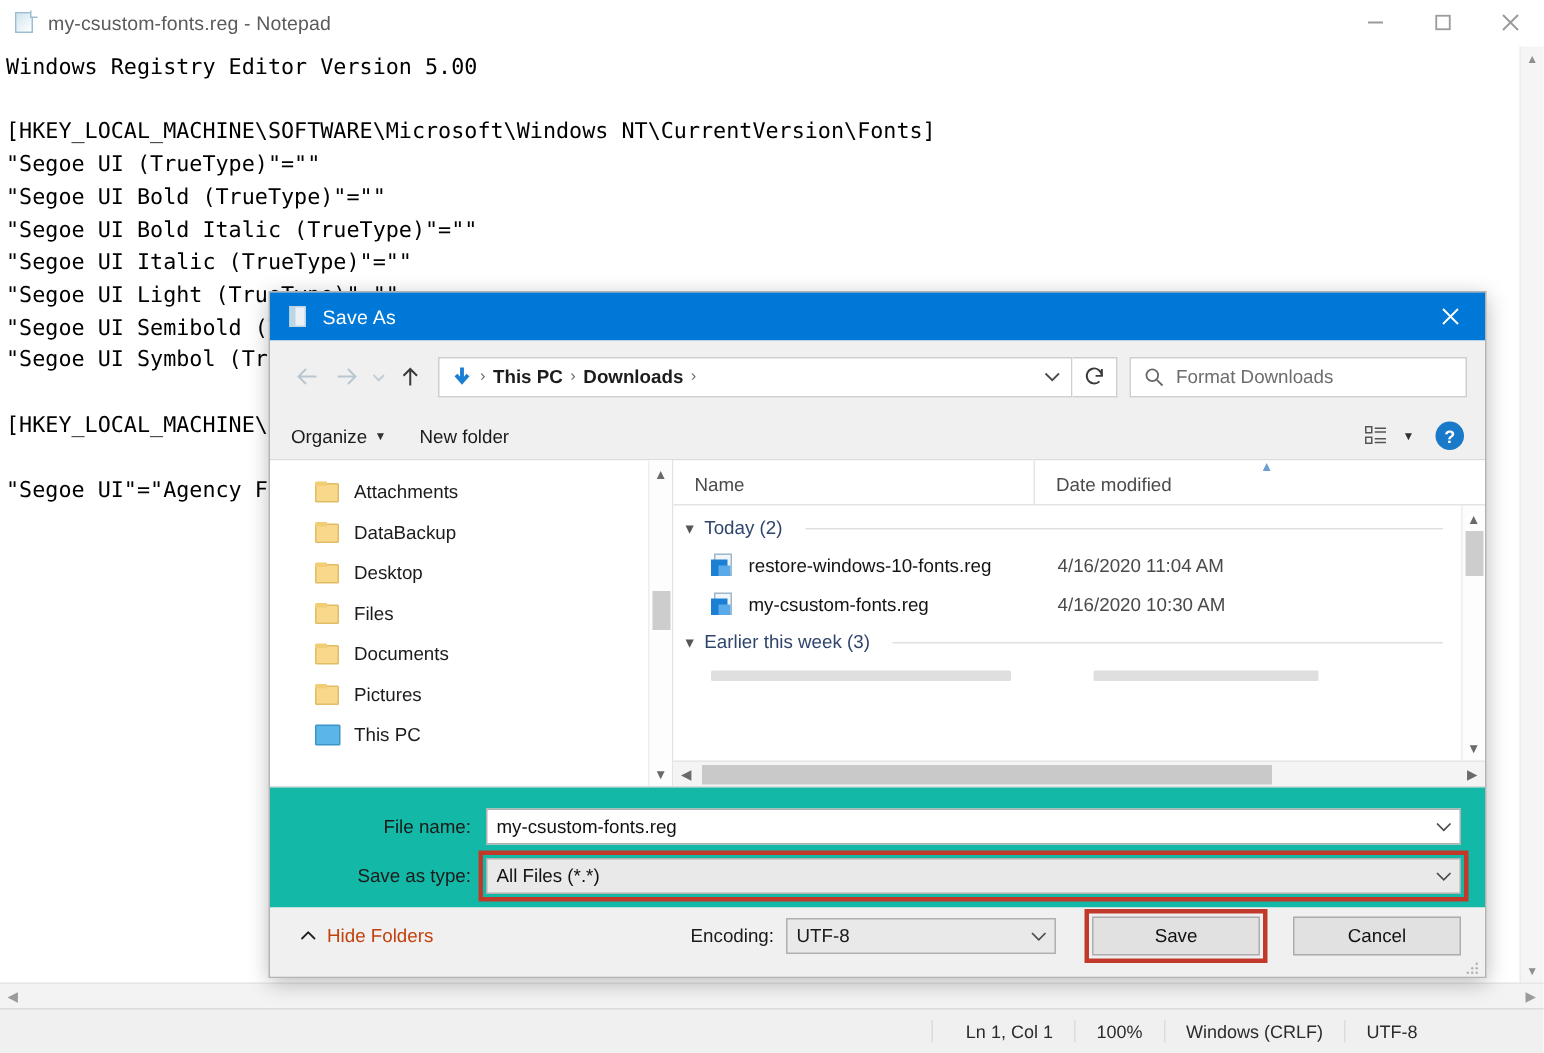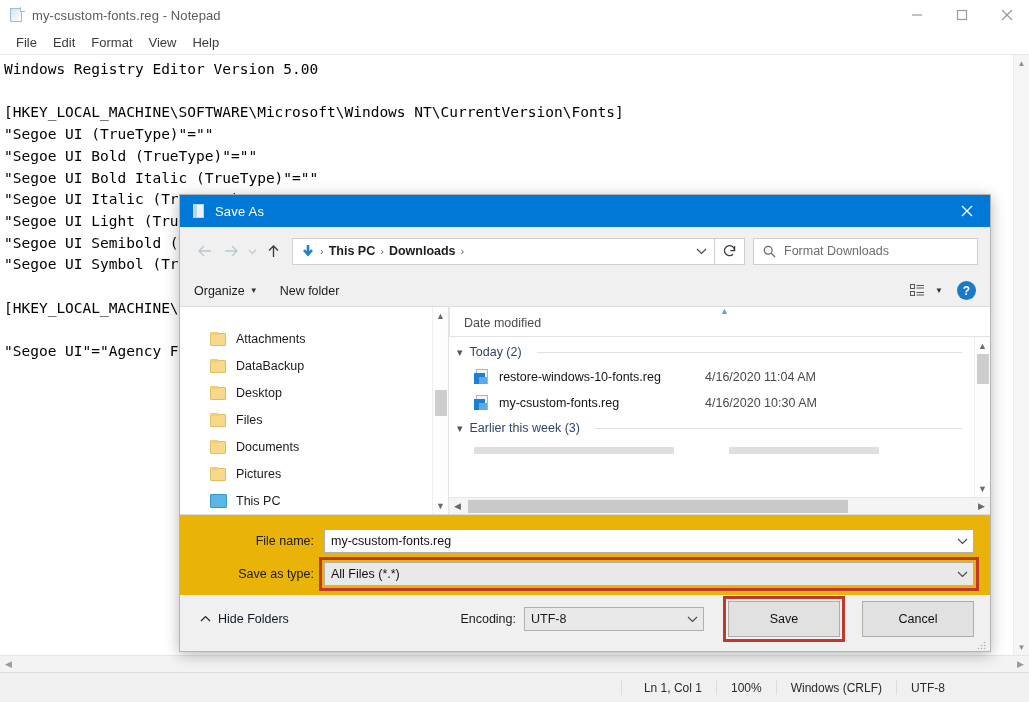--- a/index.html
+++ b/index.html
@@ -269,21 +269,21 @@
 
   
   .treepane {
     width: 268px; flex: 0 0 auto;
     background:#ffffff;
     display:flex;
     min-height: 0;
   }
   .treelist {
     flex: 1 1 auto;
-    padding-top: 18px;
+    padding-top: 7px;
     overflow: hidden;
   }
   .treeitem {
     height: 27px;
     display:flex; align-items:center;
     padding-left: 30px;
     font-size: 12.5px; color:#1b1b1b;
   }
   .folder-ic {
     width: 17px; height: 14px; flex:0 0 auto;
@@ -423,21 +423,21 @@
     width:17px;height:17px;display:flex;align-items:center;justify-content:center;
     color:#6a6a6a;font-size:9px;
   }
   .list-hscroll .htrack{flex:1 1 auto;height:17px;position:relative;}
   .list-hscroll .hthumb{position:absolute;left:2px;top:2px;width:75%;height:13px;background:#c9c9c9;}
 
   
   .sa-form {
     flex: 0 0 auto;
     padding: 14px 16px 0 16px;
-    background:#eab308;
+    background:#14b8a6;
   }
   .formrow {
     display:flex; align-items:center;
     margin-bottom: 9px;
     position: relative;
   }
   .formlabel {
     width: 128px; flex:0 0 auto;
     text-align:right; padding-right: 10px;
     font-size: 12.5px; color:#1a1a1a;
@@ -466,38 +466,38 @@
 
   .sa-footer {
     flex: 0 0 auto;
     display:flex; align-items:center;
     padding: 6px 16px 14px 16px;
     background:#f0f0f0;
     position: relative;
   }
   .hidefolders {
     display:flex; align-items:center; gap:7px;
-    font-size: 12.5px; color:#0f172a;
+    font-size: 12.5px; color:#c2410c;
     margin-left: 4px;
   }
   .enc-group {
     margin-left: auto;
     display:flex; align-items:center; gap: 8px;
   }
   .enc-label { font-size:12.5px; color:#1a1a1a; }
   .enc-combo {
     width: 180px; height: 24px;
     background:#e9e9e9; border:1px solid #b0b0b0;
     display:flex; align-items:center; padding-left:6px;
     font-size:12.5px;
   }
   .enc-combo .val{flex:1 1 auto;}
   .enc-combo .chev{width:22px;display:flex;align-items:center;justify-content:center;color:#4a4a4a;}
   .btn {
-    width: 112px; height: 36px;
+    width: 112px; height: 26px;
     background:#e1e1e1; border:1px solid #adadad;
     display:flex;align-items:center;justify-content:center;
     font-size:12.5px; color:#111;
   }
   .btnwrap { position:relative; margin-left: 16px; }
   .btnwrap .redbox { inset: -5px; }
   .resize-grip {
     position:absolute; right: 4px; bottom: 3px;
     width: 9px; height: 9px;
     color:#b0b0b0;
@@ -527,27 +527,20 @@
       </div>
       <div class="np-winbtn">
         <svg width="14" height="14" viewBox="0 0 14 14">
             <line x1="2" y1="2" x2="12" y2="12" stroke="#9a9a9a" stroke-width="1.3"></line>
             <line x1="12" y1="2" x2="2" y2="12" stroke="#9a9a9a" stroke-width="1.3"></line>
           </svg>
       </div>
     </div>
   </div>
 
-  <div class="np-menubar">
-    <div class="np-menu">File</div>
-    <div class="np-menu">Edit</div>
-    <div class="np-menu">Format</div>
-    <div class="np-menu">View</div>
-    <div class="np-menu">Help</div>
-  </div>
 
   <div class="np-body">
     <div class="np-text" id="np-text">Windows Registry Editor Version 5.00
 
 [HKEY_LOCAL_MACHINE\SOFTWARE\Microsoft\Windows NT\CurrentVersion\Fonts]
 "Segoe UI (TrueType)"=""
 "Segoe UI Bold (TrueType)"=""
 "Segoe UI Bold Italic (TrueType)"=""
 "Segoe UI Italic (TrueType)"=""
 "Segoe UI Light (TrueType)"=""
@@ -733,20 +726,21 @@
             <div class="thumb"></div>
           </div>
         <div class="arr">▼</div>
       </div>
     </div>
 
     <div class="splitter"></div>
 
     <div class="listpane">
       <div class="colheader">
+        <div class="col name">Name</div>
         <div class="col date">
           <span class="sortmark">▲</span>
           <span>Date modified</span>
         </div>
       </div>
       <div class="listbody">
         <div class="listrows" id="list-rows">
             <div class="grouphdr">
               <span class="chev">▾</span>
               <span>Today (2)</span>

